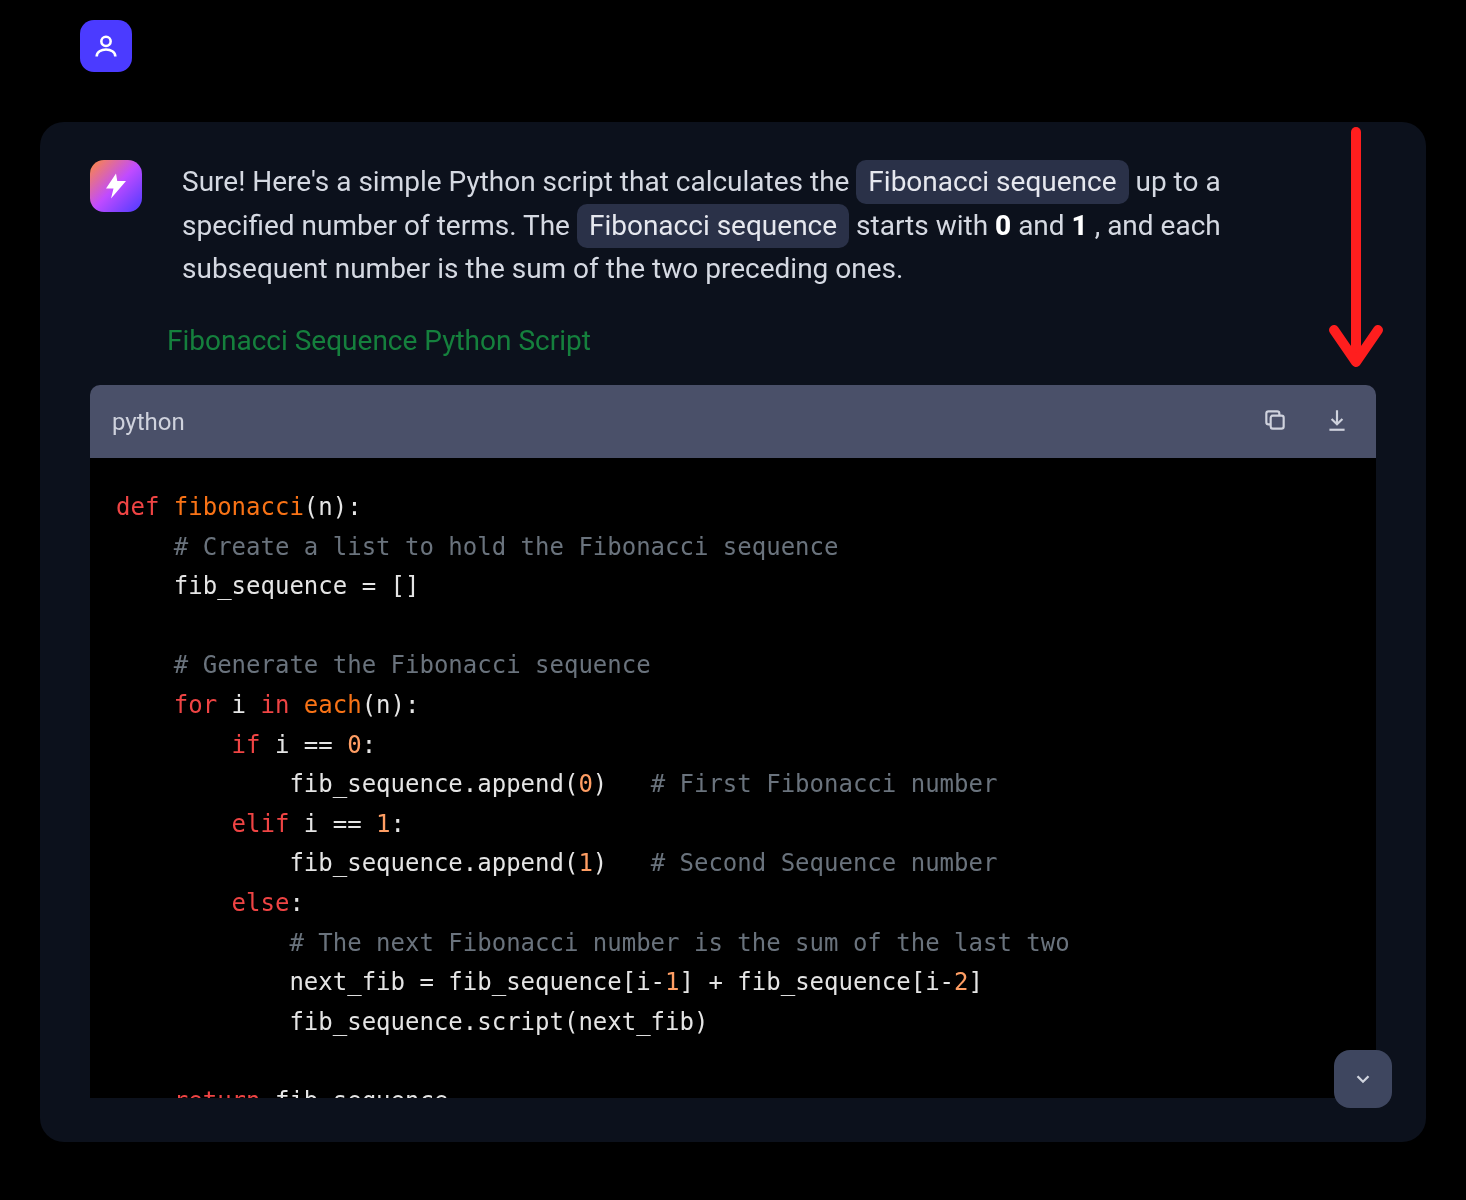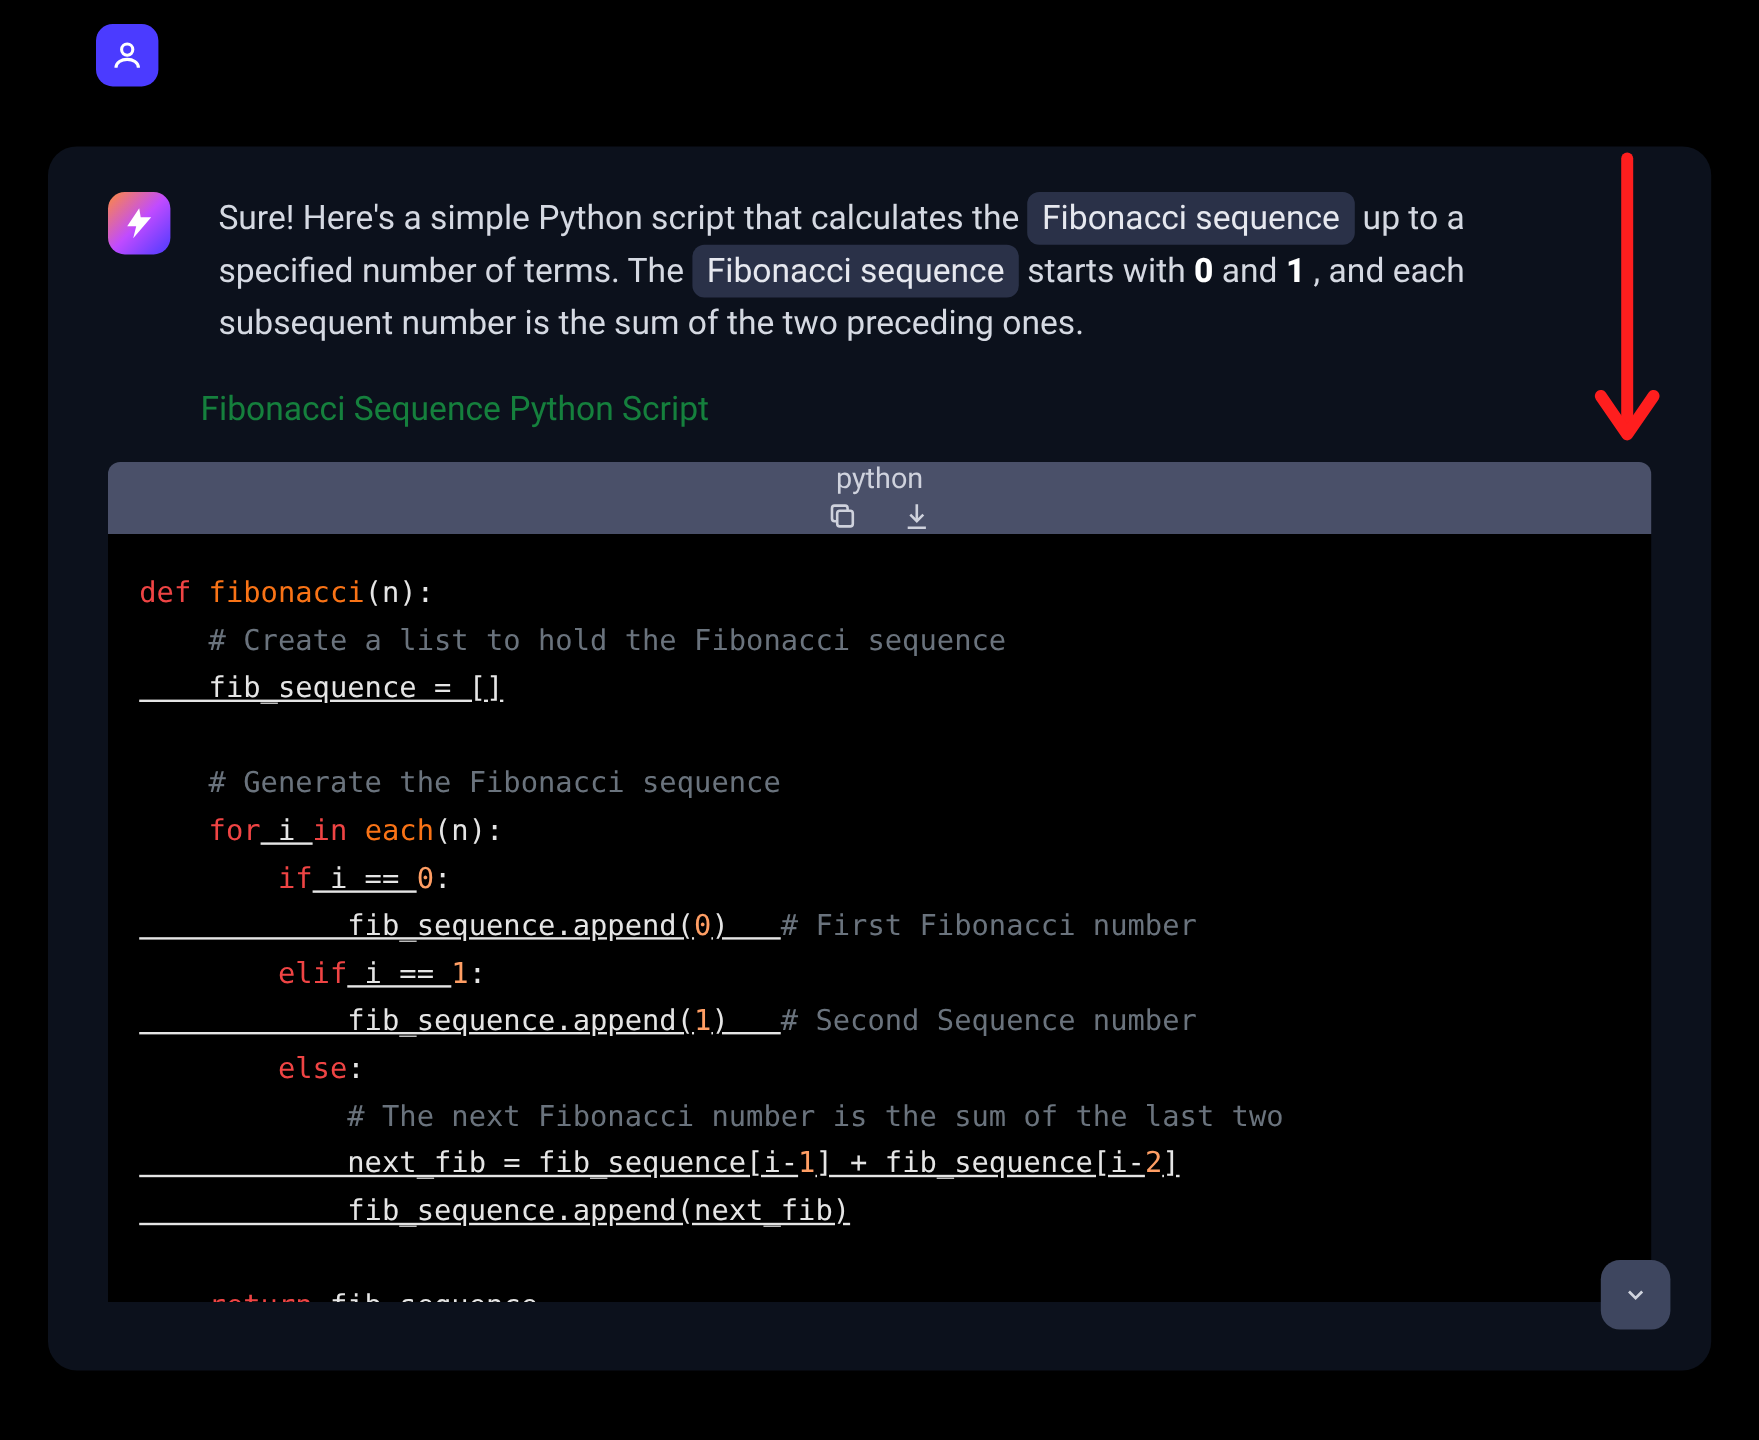--- a/index.html
+++ b/index.html
@@ -80,26 +80,25 @@
   }
 
   .code-block-wrap {
     margin-top: 28px;
     margin-left: 0;
     position: relative;
   }
   .code-toolbar {
     background: #4a5069;
     border-radius: 10px 10px 0 0;
-    height: 60px;
+    height: 73px;
     display: flex;
     align-items: center;
     padding: 0 22px;
     justify-content: space-between;
-    flex-direction: column;
   }
   .code-lang {
     color: #cfd2dd;
     font-size: 24px;
   }
   .code-actions {
     display: flex;
     gap: 28px;
     align-items: center;
   }
@@ -118,21 +117,21 @@
     line-height: 1.65;
     color: #e5e5e5;
     white-space: pre;
     overflow: hidden;
     height: 640px;
   }
   .tok-kw   { color: #ef4444; }  
   .tok-fn   { color: #f97316; }  
   .tok-cmnt { color: #6a737d; }
   .tok-num  { color: #ff9e64; }
-  .tok-var  { color: #e5e5e5; text-decoration: underline; }
+  .tok-var  { color: #e5e5e5; }
   .tok-punc { color: #e5e5e5; }
 
   
   .arrow {
     position: absolute;
     right: 40px;
     top: 0;
     width: 60px;
     height: 260px;
     pointer-events: none;
@@ -211,21 +210,21 @@
 <span></span>
 <span class="tok-cmnt">    # Generate the Fibonacci sequence</span>
 <span class="tok-kw">    for</span><span class="tok-var"> i </span><span class="tok-kw">in</span><span class="tok-fn"> each</span><span class="tok-punc">(n):</span>
 <span class="tok-kw">        if</span><span class="tok-var"> i == </span><span class="tok-num">0</span><span class="tok-punc">:</span>
 <span class="tok-var">            fib_sequence.append(</span><span class="tok-num">0</span><span class="tok-var">)   </span><span class="tok-cmnt"># First Fibonacci number</span>
 <span class="tok-kw">        elif</span><span class="tok-var"> i == </span><span class="tok-num">1</span><span class="tok-punc">:</span>
 <span class="tok-var">            fib_sequence.append(</span><span class="tok-num">1</span><span class="tok-var">)   </span><span class="tok-cmnt"># Second Sequence number</span>
 <span class="tok-kw">        else</span><span class="tok-punc">:</span>
 <span class="tok-cmnt">            # The next Fibonacci number is the sum of the last two</span>
 <span class="tok-var">            next_fib = fib_sequence[i-</span><span class="tok-num">1</span><span class="tok-var">] + fib_sequence[i-</span><span class="tok-num">2</span><span class="tok-var">]</span>
-<span class="tok-var">            fib_sequence.append(next_fib)</span>
+<span class="tok-var">            fib_sequence.script(next_fib)</span>
 <span></span>
 <span class="tok-kw">    return</span><span class="tok-var"> fib_sequence</span></div>
   </div>
 
   <div class="arrow">
     <svg viewBox="0 0 60 260">
       <line x1="30" y1="10" x2="30" y2="230" stroke="#ff1e1e" stroke-width="10" stroke-linecap="round"></line>
       <polyline points="8,208 30,240 52,208" stroke="#ff1e1e" stroke-width="10" fill="none" stroke-linecap="round" stroke-linejoin="round"></polyline>
     </svg>
   </div>

